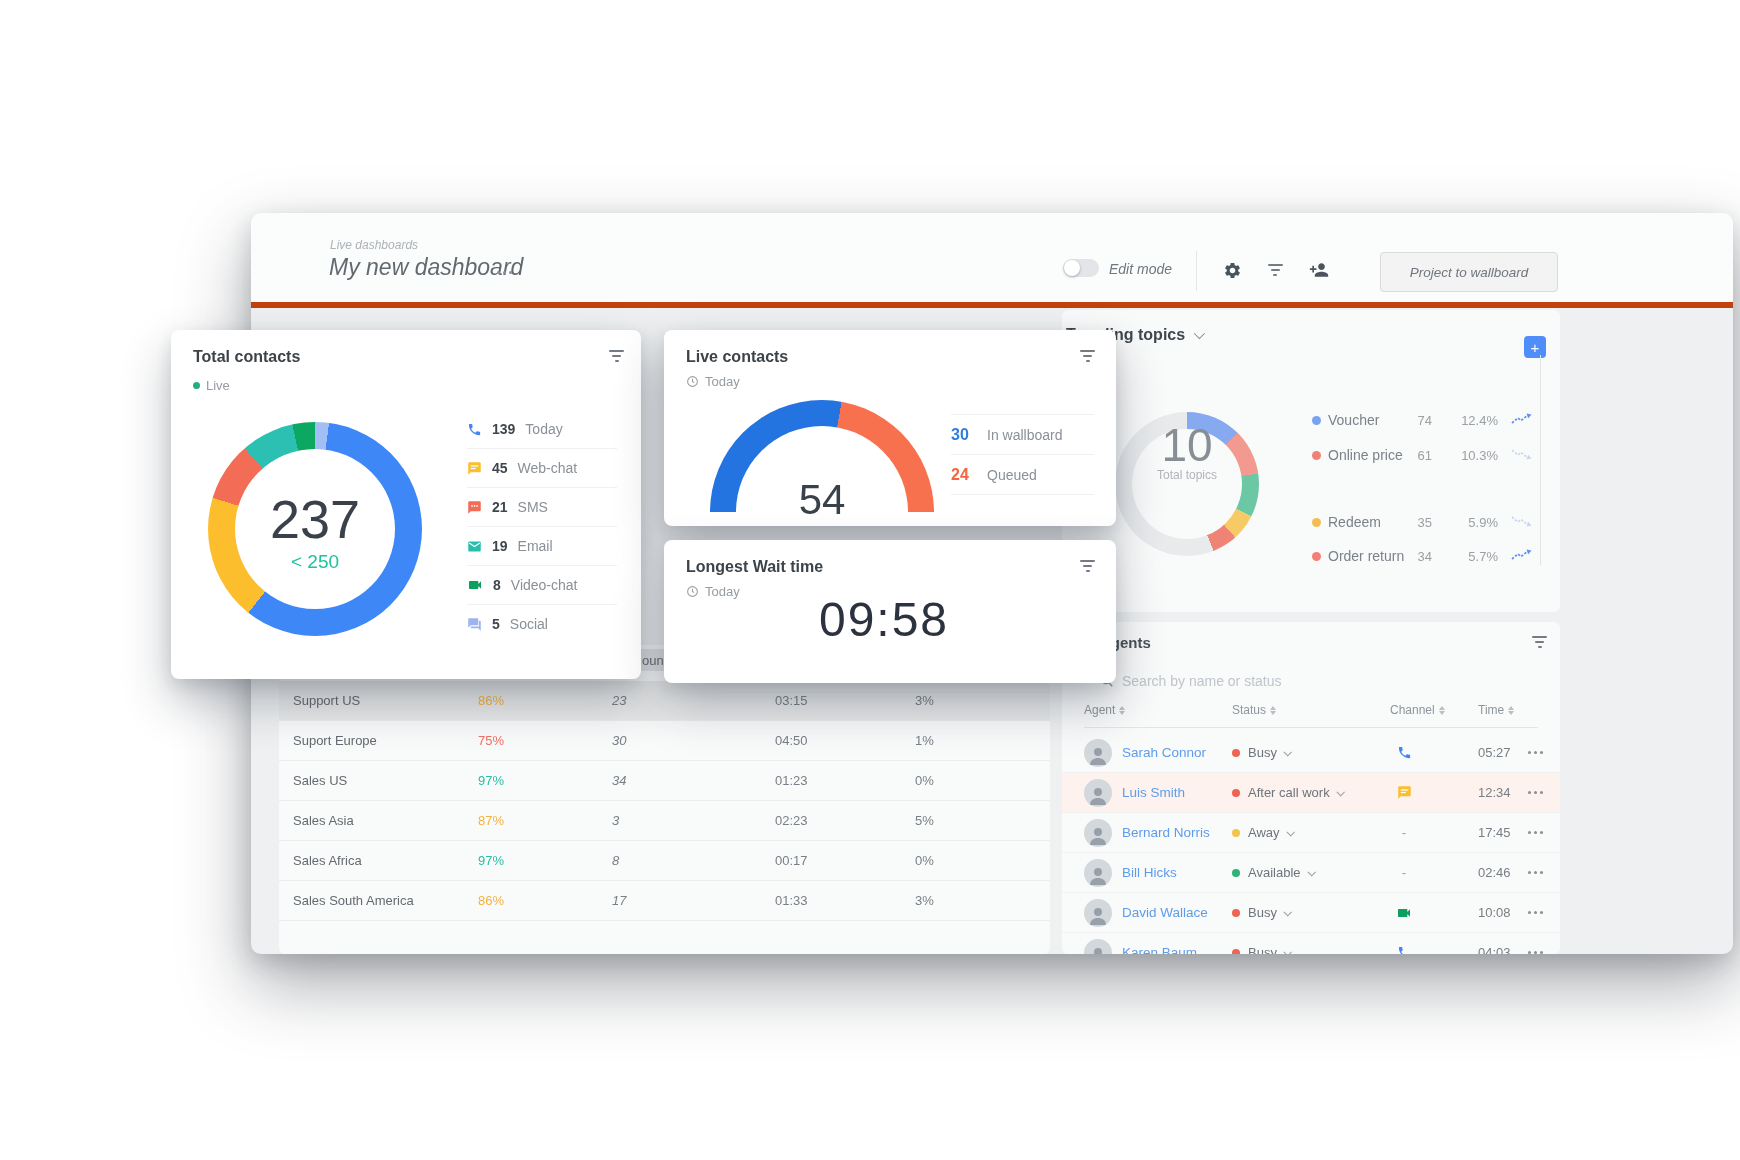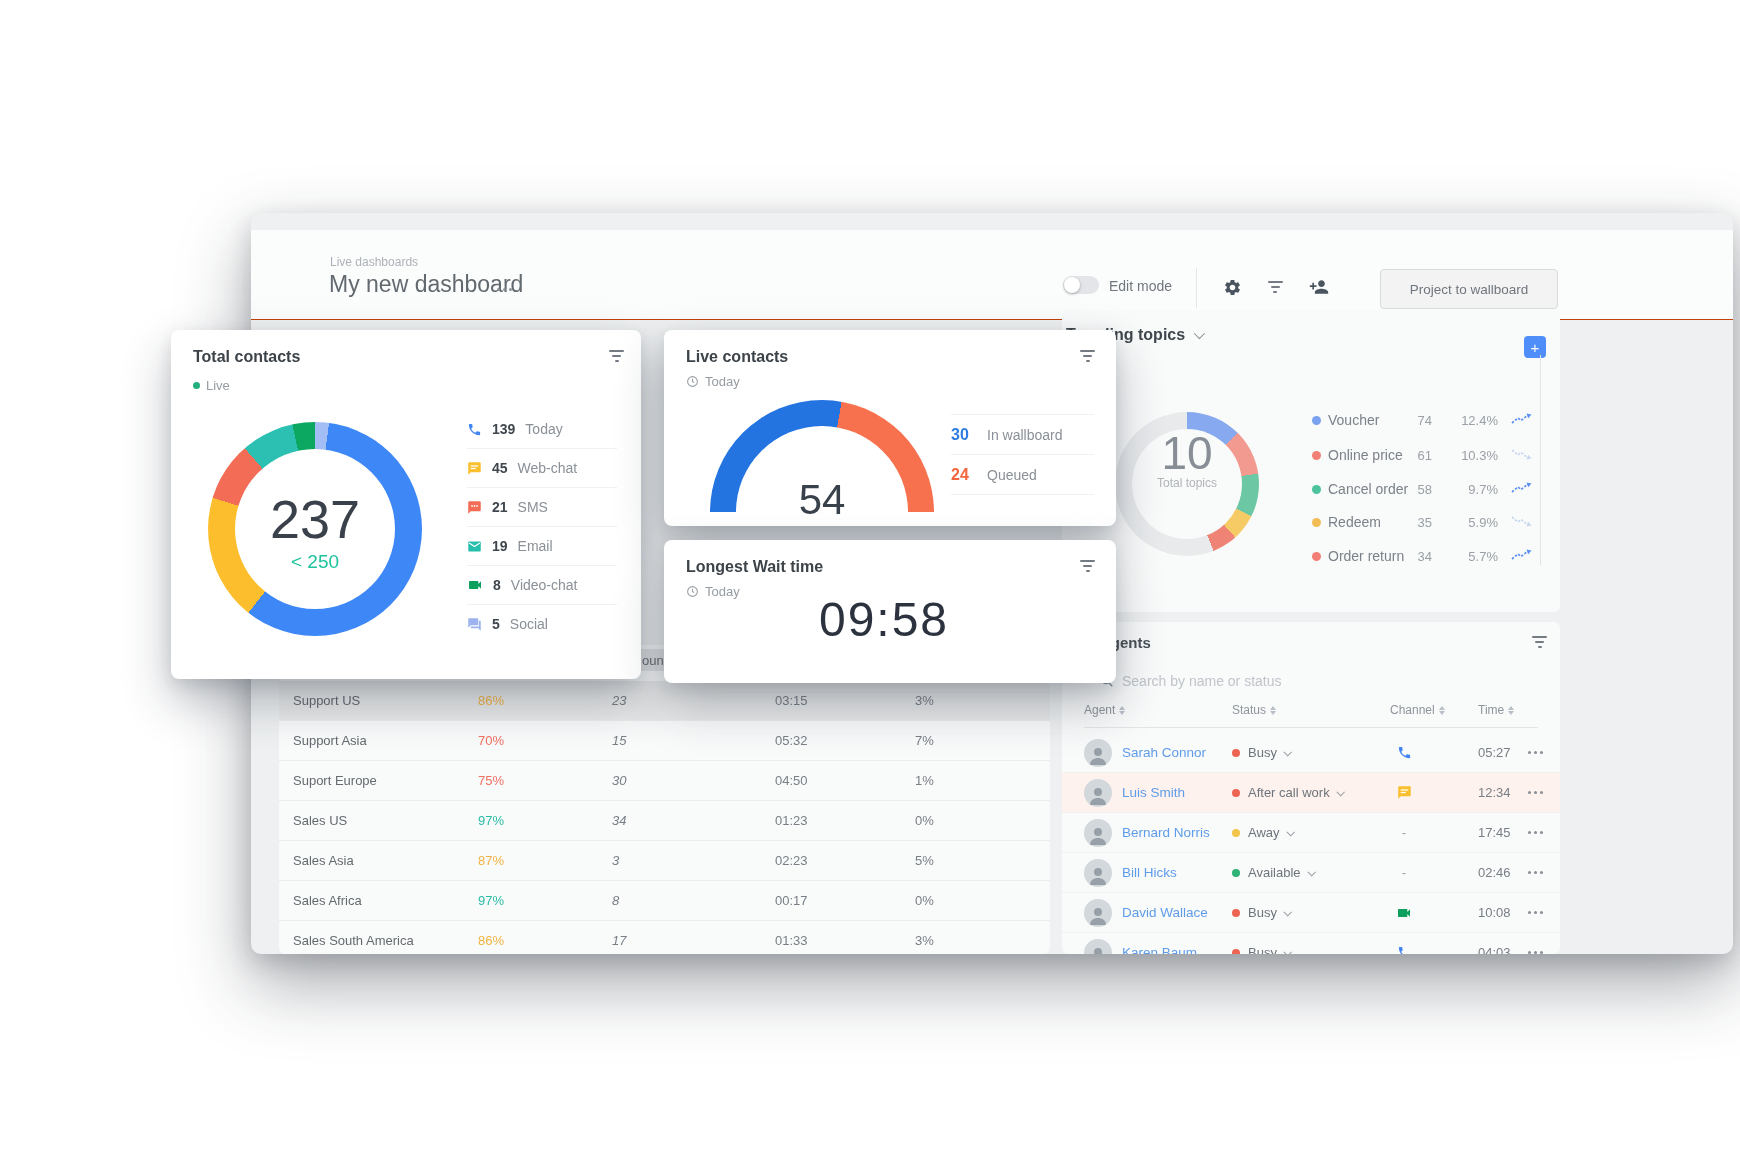--- a/index.html
+++ b/index.html
@@ -1,21 +1,21 @@
 <!DOCTYPE html>
 <html><head>
 <meta charset="utf-8">
 <style>
   html,body{margin:0;padding:0;background:#fff;font-family:"Liberation Sans",sans-serif;}
   #page{position:relative;width:1740px;height:1160px;background:#fff;overflow:hidden;}
 
   
   .window{position:absolute;left:251px;top:213px;width:1482px;height:741px;background:#eef0f1;
           border-radius:10px;box-shadow:0 30px 70px rgba(25,35,45,.38),0 8px 24px rgba(25,35,45,.18);overflow:hidden;}
-  .win-header{position:absolute;left:0;top:17px;width:100%;height:89px;background:#fbfcfc;border-bottom:1px solid #c2410c;}
+  .win-header{position:absolute;left:0;top:0;width:100%;height:89px;background:#fbfcfc;border-bottom:6px solid #c2410c;font-style:italic;}
   .crumb{position:absolute;left:79px;top:25px;font-size:12px;color:#adb2b8;}
   .win-title{position:absolute;left:78px;top:41px;font-size:23px;color:#62696f;}
   .dots{display:inline-flex;gap:3px;align-items:center;}
   .dots i{width:3px;height:3px;border-radius:50%;background:#8a9097;}
   .title-menu{position:absolute;left:246px;top:58px;cursor:pointer;}
   .toggle{position:absolute;left:812px;top:46px;width:36px;height:18px;border-radius:9px;background:#e3e5e8;}
   .toggle .knob{position:absolute;left:1px;top:1px;width:16px;height:16px;border-radius:50%;background:#fff;box-shadow:0 1px 3px rgba(0,0,0,.3);}
   .edit-label{position:absolute;left:858px;top:48px;font-size:14px;color:#70777e;}
   .vdiv{position:absolute;left:945px;top:38px;width:1px;height:40px;background:#e5e6e8;}
   .hicon{position:absolute;top:46px;width:22px;height:22px;display:flex;align-items:center;justify-content:center;cursor:pointer;}
@@ -38,21 +38,21 @@
   .qpct.amber{color:#f2b344;} .qpct.red{color:#f07062;} .qpct.green{color:#2abda6;}
 
   .tpanel{left:811px;top:97px;width:498px;height:302px;}
   .t-title{position:absolute;left:4px;top:16px;display:flex;align-items:center;gap:9px;font-size:16px;font-weight:bold;color:#40474e;}
   .t-sub{position:absolute;left:4px;top:40px;font-size:13px;color:#9aa0a6;}
   .chev{display:inline-block;width:7px;height:7px;border-right:1.6px solid #878e95;border-bottom:1.6px solid #878e95;transform:rotate(45deg) translateY(-2px);}
   .addw{position:absolute;left:462px;top:26px;width:22px;height:22px;border-radius:4px;background:#4f8df9;color:#fff;
         display:flex;align-items:center;justify-content:center;font-size:15px;cursor:pointer;}
   .t-donut{position:absolute;left:53px;top:102px;width:144px;height:144px;border-radius:50%;}
   .t-hole{position:absolute;left:70px;top:119px;width:110px;height:110px;border-radius:50%;background:#f9fafa;}
-  .t-center{position:absolute;left:45px;top:120px;width:160px;text-align:center;}
+  .t-center{position:absolute;left:45px;top:112px;width:160px;text-align:center;}
   .t-num{font-size:46px;color:#878e95;line-height:1;}
   .t-caption{font-size:12px;color:#b0b5ba;}
   .t-row{position:absolute;left:0;width:498px;height:30px;}
   .t-row .lbl{position:absolute;left:266px;top:6px;font-size:14px;color:#7b828a;}
   .tdot{position:absolute;left:250px;top:10px;width:9px;height:9px;border-radius:50%;}
   .tdot.blue{background:#7ba2f0;} .tdot.salmon{background:#f28076;} .tdot.green{background:#4cc39c;} .tdot.amber{background:#f3bd55;}
   .t-val{position:absolute;left:308px;top:7px;width:62px;text-align:right;font-size:13px;color:#9aa0a6;}
   .t-pct{position:absolute;left:368px;top:7px;width:68px;text-align:right;font-size:13px;color:#9aa0a6;}
   .ticon{position:absolute;left:448px;top:6px;width:26px;height:16px;}
   .ticon svg{display:none;}
@@ -169,27 +169,20 @@
       <div class="qtab">ound</div>
       <div class="qrows">
         <div class="qrow first">
           <div class="qcell qname">Support US</div>
           <div class="qcell qpct amber">86%</div>
           <div class="qcell qcount">23</div>
           <div class="qcell qtime">03:15</div>
           <div class="qcell qpct2">3%</div>
         </div>
         <div class="qrow">
-          <div class="qcell qname">Support Asia</div>
-          <div class="qcell qpct red">70%</div>
-          <div class="qcell qcount">15</div>
-          <div class="qcell qtime">05:32</div>
-          <div class="qcell qpct2">7%</div>
-        </div>
-        <div class="qrow">
           <div class="qcell qname">Suport Europe</div>
           <div class="qcell qpct red">75%</div>
           <div class="qcell qcount">30</div>
           <div class="qcell qtime">04:50</div>
           <div class="qcell qpct2">1%</div>
         </div>
         <div class="qrow">
           <div class="qcell qname">Sales US</div>
           <div class="qcell qpct green">97%</div>
           <div class="qcell qcount">34</div>
@@ -254,33 +247,20 @@
         <span class="t-val">61</span>
         <span class="t-pct">10.3%</span>
         <span class="ticon down">
 
           <svg class="svg-down" viewBox="0 0 24 14" width="24" height="14">
               <path d="M2 3 L8 8 L11 5.5 L18 11" stroke="#c9d6ef" stroke-width="1.7" fill="none" stroke-dasharray="2.4 1.6"></path>
               <path d="M16.5 12.5 L21.5 11.5 L18.2 7.8 Z" fill="#c9d6ef"></path>
             </svg>
         </span>
       </div>
-      <div class="t-row" style="top:165px;">
-        <span class="tdot green"></span>
-        <span class="lbl">Cancel order</span>
-        <span class="t-val">58</span>
-        <span class="t-pct">9.7%</span>
-        <span class="ticon up">
-          <svg class="svg-up" viewBox="0 0 24 14" width="24" height="14">
-              <path d="M2 11 L8 6 L11 8.5 L18 3" stroke="#5b8ff2" stroke-width="1.7" fill="none" stroke-dasharray="2.4 1.6"></path>
-              <path d="M16.5 1.5 L21.5 2.5 L18.2 6.2 Z" fill="#5b8ff2"></path>
-            </svg>
-
-        </span>
-      </div>
       <div class="t-row" style="top:198px;">
         <span class="tdot amber"></span>
         <span class="lbl">Redeem</span>
         <span class="t-val">35</span>
         <span class="t-pct">5.9%</span>
         <span class="ticon down">
 
           <svg class="svg-down" viewBox="0 0 24 14" width="24" height="14">
               <path d="M2 3 L8 8 L11 5.5 L18 11" stroke="#c9d6ef" stroke-width="1.7" fill="none" stroke-dasharray="2.4 1.6"></path>
               <path d="M16.5 12.5 L21.5 11.5 L18.2 7.8 Z" fill="#c9d6ef"></path>

